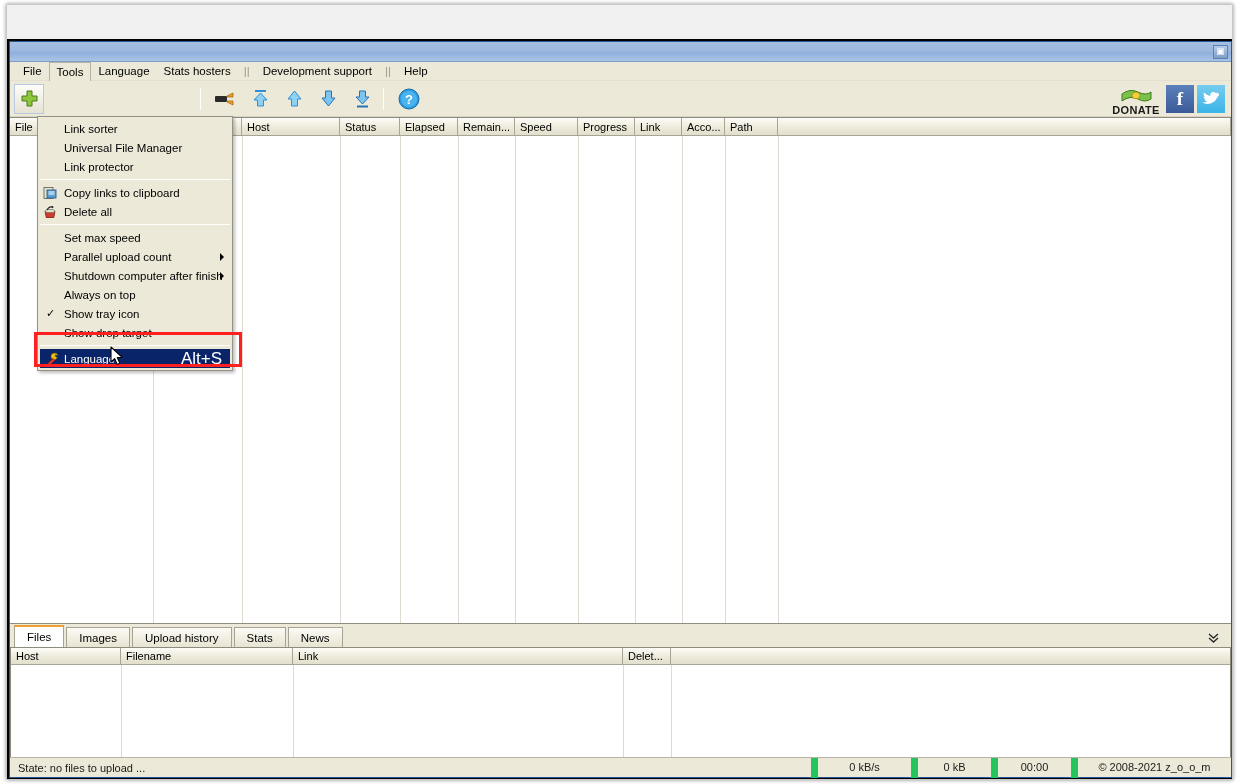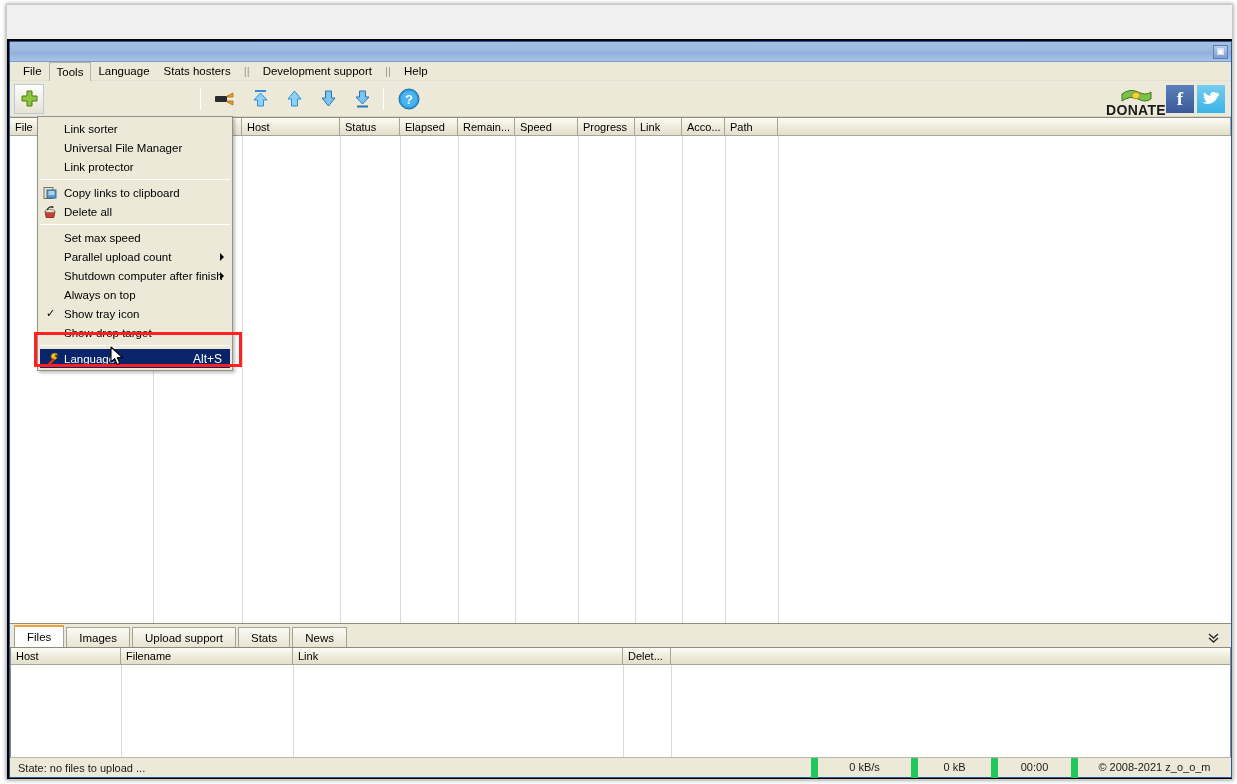--- a/index.html
+++ b/index.html
@@ -111,21 +111,21 @@
   }
   #toolbar-right {
     position: absolute; right: 6px; top: 2px;
     display: flex; align-items: center; gap: 3px;
   }
   #donate-btn {
     width: 54px; height: 32px;
     display: flex; flex-direction: column; align-items: center; justify-content: flex-end;
   }
   #donate-label {
-    font-size: 14px; font-weight: bold; letter-spacing: .3px;
+    font-size: 11px; font-weight: bold; letter-spacing: .3px;
     color: #1a1a1a; line-height: 9px;
   }
   .social-icon {
     width: 28px; height: 28px;
     display: flex; align-items: center; justify-content: center;
     font-weight: bold; color: #ffffff; font-size: 19px;
   }
   #fb-icon { background: linear-gradient(to bottom,#5a80bb,#3b5998); font-family: "Liberation Serif", serif; }
   #tw-icon { background: linear-gradient(to bottom,#76ccef,#3ab4e8); font-size: 17px; }
 
@@ -233,21 +233,21 @@
     position: absolute; left: 4px; top: 2px;
     width: 16px; height: 15px;
     display: flex; align-items: center; justify-content: center;
   }
   .mi-check { position: absolute; left: 8px; font-size: 11px; }
   .mi-arrow {
     position: absolute; right: 8px;
     width: 0; height: 0;
     border-left: 4px solid #000; border-top: 4px solid transparent; border-bottom: 4px solid transparent;
   }
-  .mi-accel { margin-left: auto; font-size: 12px; text-decoration: underline; }
+  .mi-accel { margin-left: auto; font-size: 17px; text-decoration: underline; }
 
   
   #annotation-box {
     position: absolute; left: 27px; top: 293px;
     width: 208px; height: 35px;
     border: 3px solid #ff2020;
     z-index: 120; pointer-events: none;
   }
   
   #mouse-cursor {
@@ -368,21 +368,21 @@
           <div class="vline" style="left:625px"></div>
           <div class="vline" style="left:672px"></div>
           <div class="vline" style="left:715px"></div>
           <div class="vline" style="left:768px"></div>
         </div>
       </div>
 
       <div id="tabstrip">
         <div class="tab selected">Files</div>
         <div class="tab">Images</div>
-        <div class="tab">Upload support</div>
+        <div class="tab">Upload history</div>
         <div class="tab">Stats</div>
         <div class="tab">News</div>
         <div id="collapse-btn">
           <svg width="11" height="11" viewBox="0 0 11 11">
             <path d="M1 2 L5.5 6 L10 2" fill="none" stroke="#2a2a2a" stroke-width="1.4"></path>
             <path d="M1 6 L5.5 10 L10 6" fill="none" stroke="#2a2a2a" stroke-width="1.4"></path>
           </svg>
         </div>
       </div>
 

